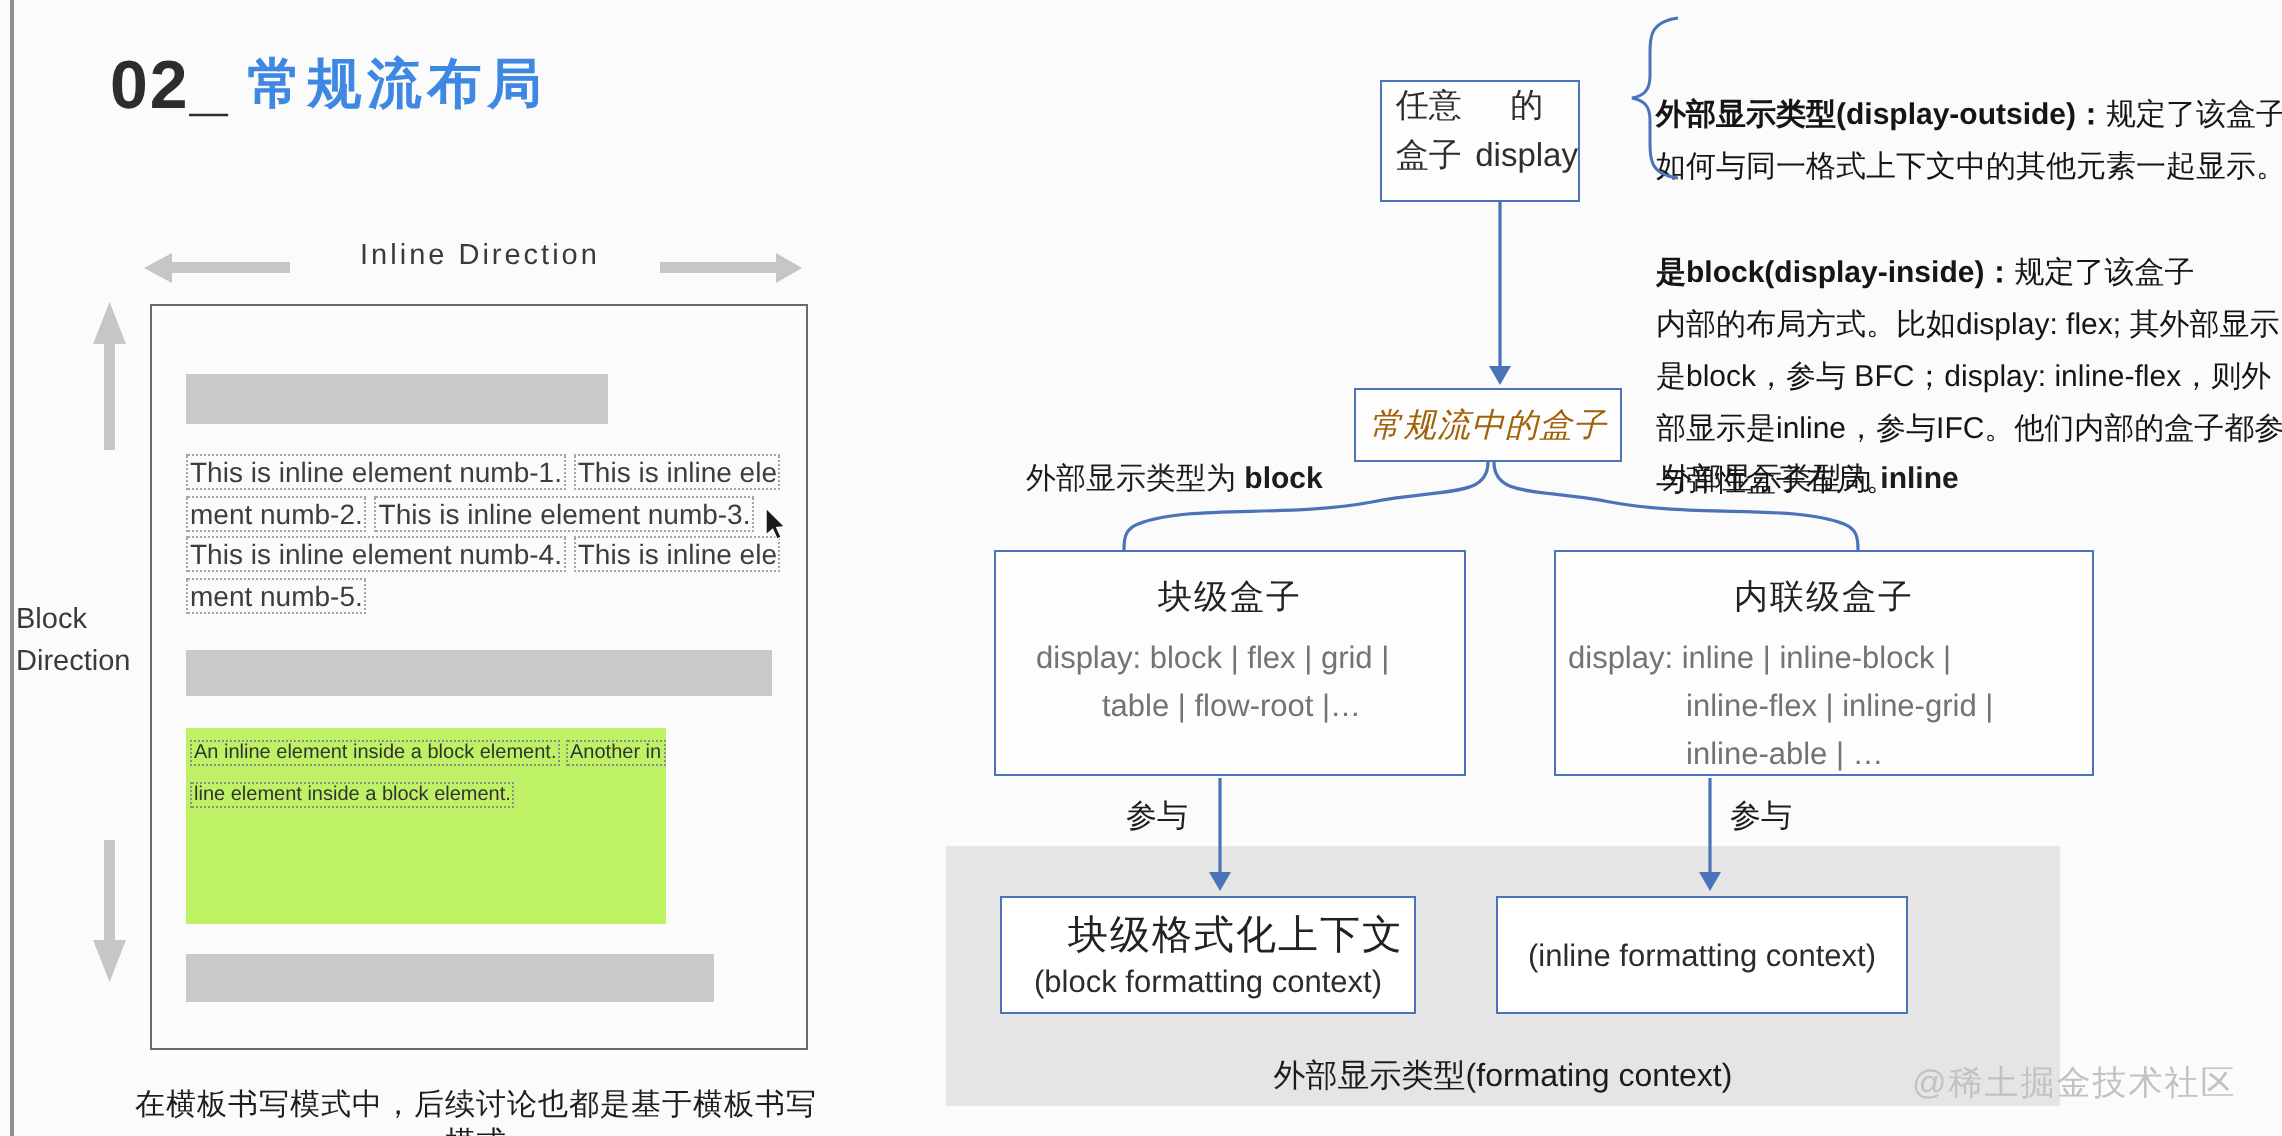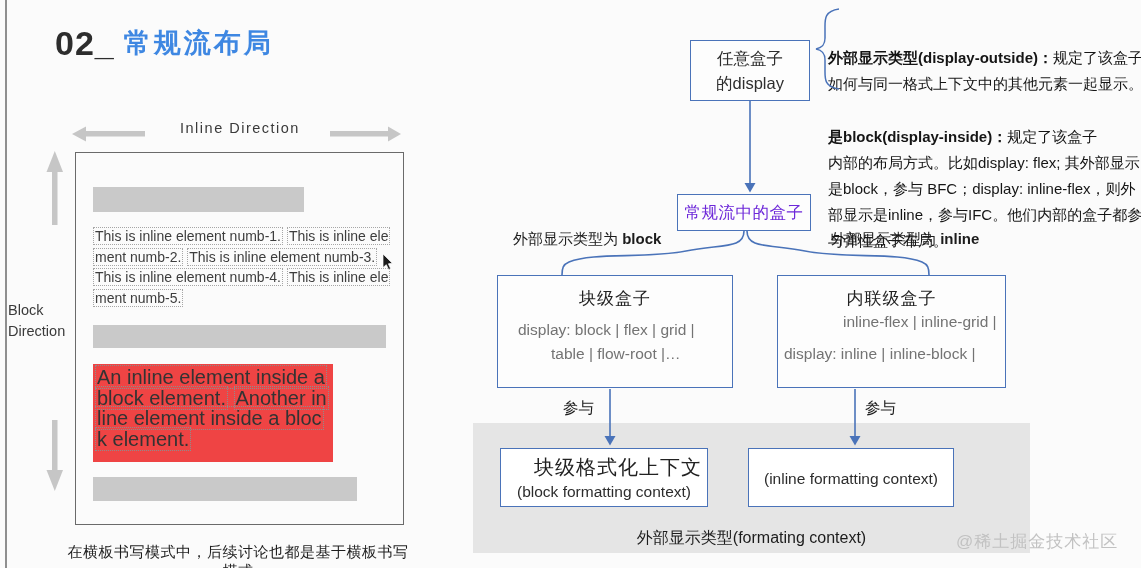--- a/index.html
+++ b/index.html
@@ -29,37 +29,37 @@
   .bar3{left:93px;top:477px;width:264px;height:24px;}
   .inline-flow{
     left:93px;top:226px;width:296px;
     font-size:14px;line-height:20.5px;color:#3d3d3d;
     word-break:break-all;
   }
   .ispan{
     border:1px dotted #a6a6a6;padding:0 1px;
     box-decoration-break:clone;-webkit-box-decoration-break:clone;
   }
-  .grey-box{left:93px;top:364px;width:240px;height:98px;background:#ef4444;padding:3px 2px;box-sizing:border-box;
-    font-size:20px;line-height:20.5px;color:#333;word-break:break-all;}
+  .grey-box{left:93px;top:364px;width:240px;height:98px;background:#bef264;padding:3px 2px;box-sizing:border-box;
+    font-size:10px;line-height:20.5px;color:#333;word-break:break-all;}
   .gspan{
     border:1px dotted #8d8d8d;padding:0 1px;
     box-decoration-break:clone;-webkit-box-decoration-break:clone;
   }
   .caption{left:63px;top:543px;width:350px;text-align:center;font-size:15px;color:#1e1e1e;letter-spacing:0.5px;}
 
   
   .fbox{border:1.6px solid #4a73b9;background:#fdfdfd;box-sizing:border-box;text-align:center;}
-  .any-box{left:690px;top:40px;width:120px;height:61px;display:flex;flex-direction:column;justify-content:center;
+  .any-box{left:690px;top:40px;width:100px;height:61px;display:flex;flex-direction:row;justify-content:center;
     font-size:16.5px;line-height:25px;color:#2e2e2e;}
   .nf-box{left:677px;top:194px;width:134px;height:37px;display:flex;align-items:center;justify-content:center;
-    font-size:16.5px;color:#6d28d9;letter-spacing:0.5px;}
+    font-size:16.5px;color:#a16207;letter-spacing:0.5px;font-style:italic;}
   .big-box{top:275px;height:113px;text-align:left;}
   .blk-box{left:497px;width:236px;}
-  .inl-box{left:777px;width:229px;}
+  .inl-box{left:777px;width:270px;}
   .big-box .bb-title{text-align:center;font-size:17px;color:#222;margin-top:11px;letter-spacing:1px;}
   .big-box .bb-line{font-size:15.5px;line-height:24px;color:#737373;}
   .blk-box .l1{margin:8px 0 0 20px;}
   .blk-box .l2{margin-left:53px;}
   .inl-box .l1{margin:8px 0 0 6px;}
   .inl-box .l2,.inl-box .l3{margin-left:65px;}
 
   .branch-label{top:230px;font-size:15px;color:#1c1c1c;white-space:nowrap;}
   .branch-left{left:513px;}
   .branch-right{left:831px;}
@@ -140,22 +140,23 @@
   </div>
 
   <div class="abs fbox big-box blk-box">
     <div class="bb-title">块级盒子</div>
     <div class="bb-line l1">display:  block | flex | grid |</div>
     <div class="bb-line l2">table | flow-root |…</div>
   </div>
 
   <div class="abs fbox big-box inl-box">
     <div class="bb-title">内联级盒子</div>
+    <div class="bb-line l1">display:  inline | inline-block |</div>
     <div class="bb-line l2">inline-flex | inline-grid |</div>
-    <div class="bb-line l1">display:  inline | inline-block |</div>
+    <div class="bb-line l3">inline-able | …</div>
   </div>
 
   <div class="abs participate part-left">参与</div>
   <div class="abs participate part-right">参与</div>
 
   <div class="abs gray-panel"></div>
 
   <div class="abs fc-box bfc-box">
     <div class="fc-title">块级格式化上下文</div>
     <div class="fc-sub">(block formatting context)</div>

